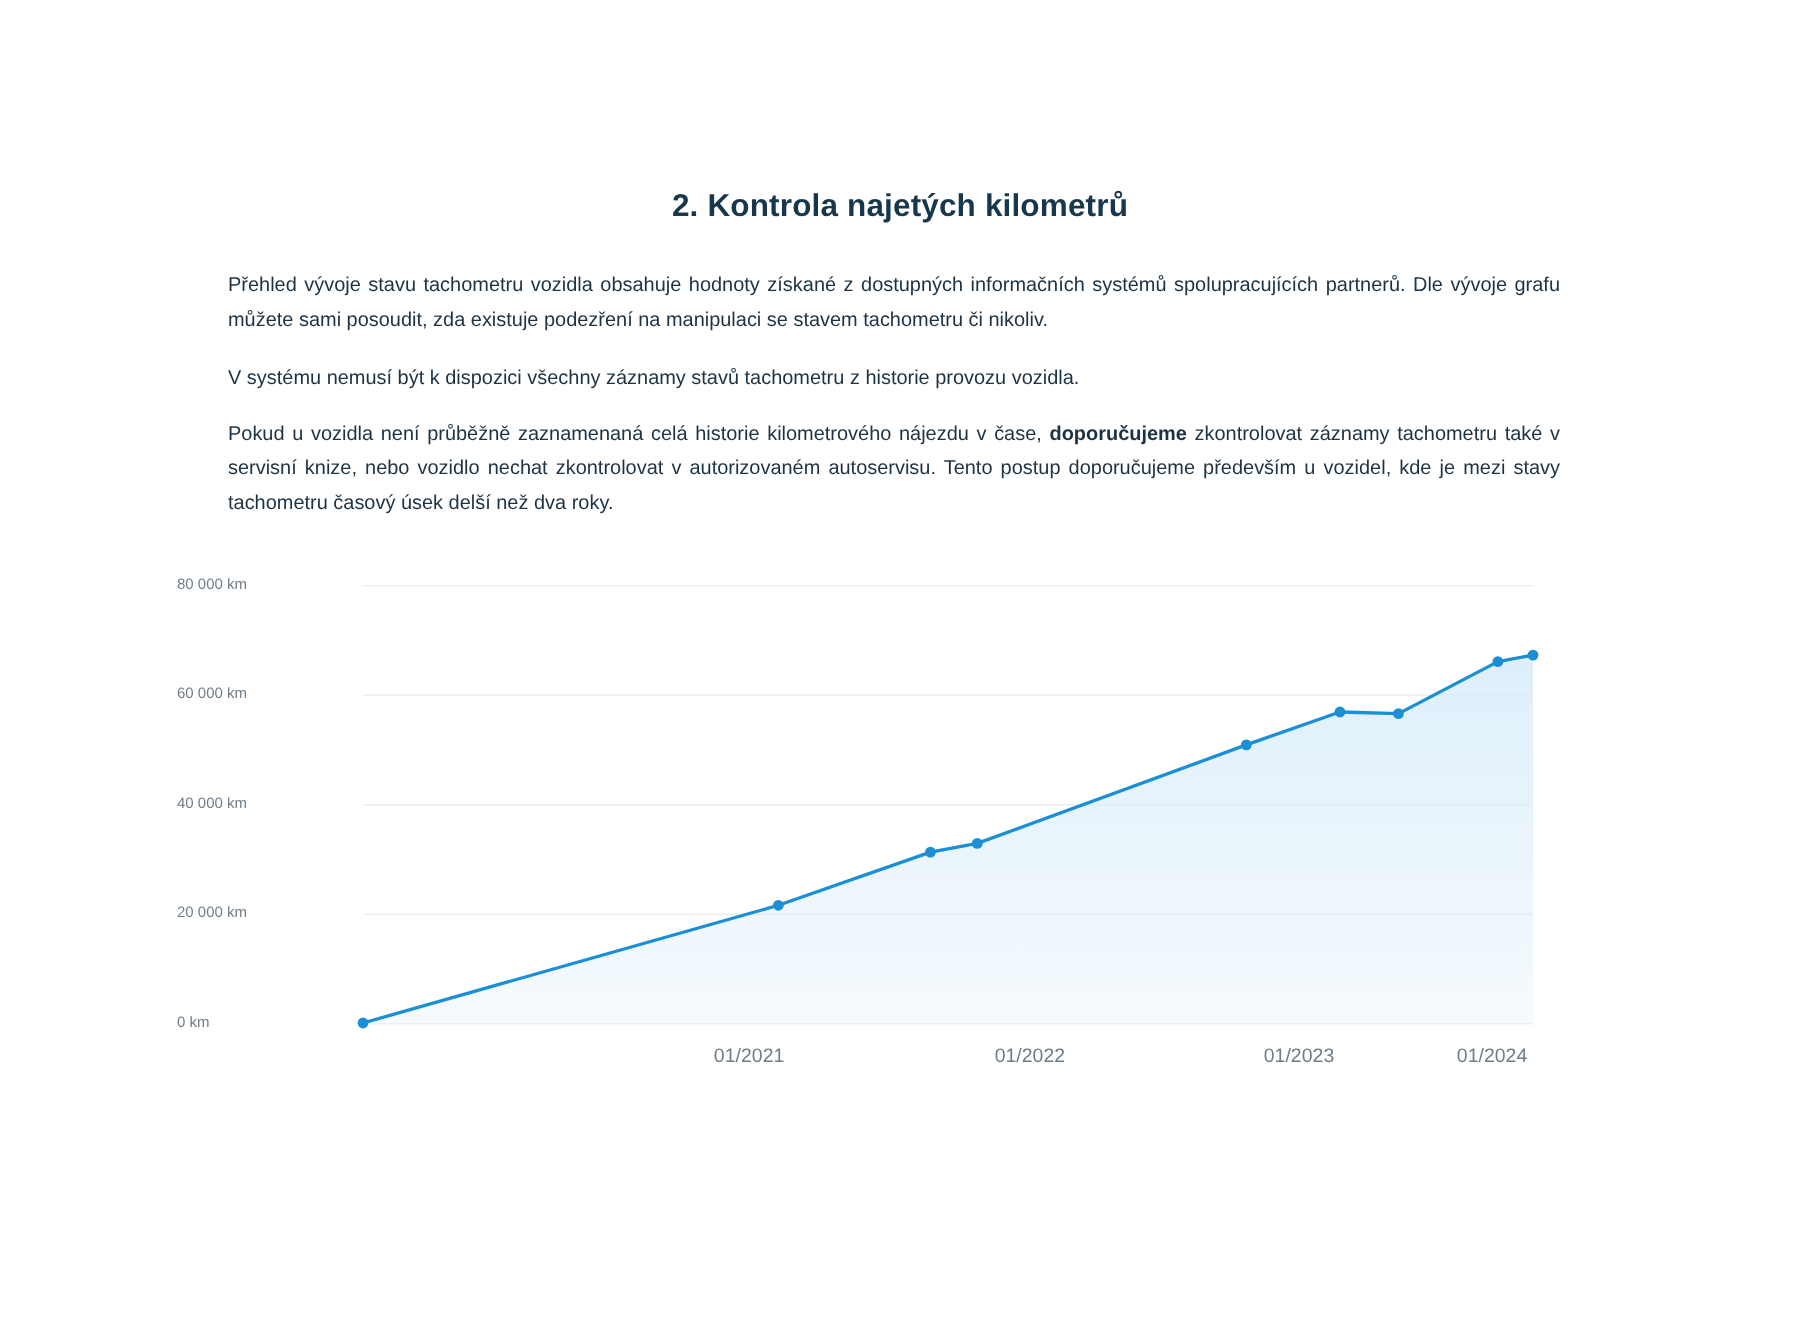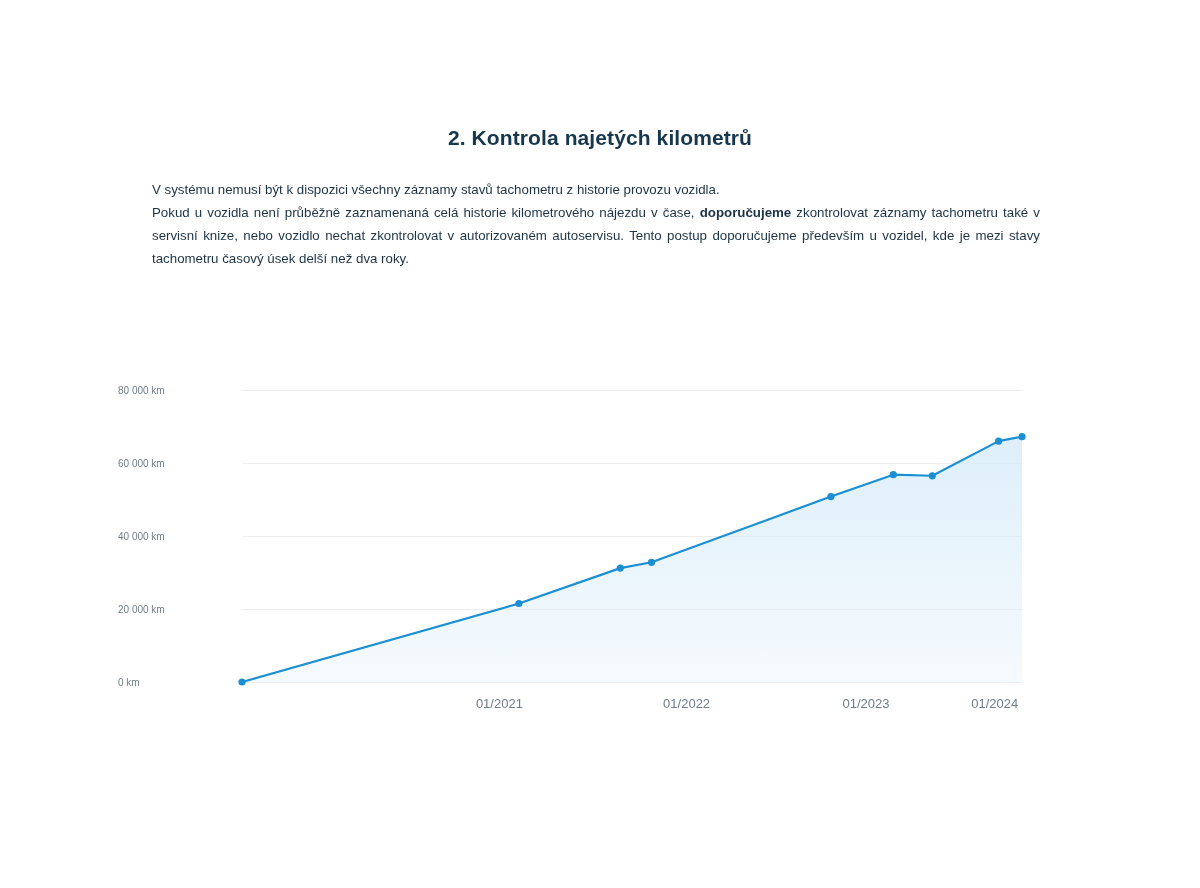--- a/index.html
+++ b/index.html
@@ -40,21 +40,21 @@
     width: 888px;
   }
   .para {
     font-size: 13.3px;
     line-height: 23px;
     color: #1d3344;
     text-align: justify;
     margin: 0 0 16px 0;
   }
   .para.tight {
-    margin-bottom: 0;
+    margin-bottom: 14px;
   }
   .para b {
     font-weight: bold;
   }
   .label-strong {
     font-size: 13.3px;
     font-weight: bold;
     color: #1d3344;
     margin: 0 0 16px 0;
   }
@@ -101,20 +101,21 @@
   }
 </style>
 </head>
 <body>
 
 <div class="page">
 
   <div class="doc-title">2. Kontrola najetých kilometrů</div>
 
   <div class="body-block">
+    <p class="para">Přehled vývoje stavu tachometru vozidla obsahuje hodnoty získané z dostupných informačních systémů spolupracujících partnerů. Dle vývoje grafu můžete sami posoudit, zda existuje podezření na manipulaci se stavem tachometru či nikoliv.</p>
     <p class="para tight">V systému nemusí být k dispozici všechny záznamy stavů tachometru z historie provozu vozidla.</p>
     <p class="para"><span>Pokud u vozidla není průběžně zaznamenaná celá historie kilometrového nájezdu v čase, </span><b>doporučujeme</b><span> zkontrolovat záznamy tachometru také v servisní knize, nebo vozidlo nechat zkontrolovat v autorizovaném autoservisu. Tento postup doporučujeme především u vozidel, kde je mezi stavy tachometru časový úsek delší než dva roky.</span></p>
   </div>
 
   <div class="chart-wrap">
     <div id="grid-layer">
         <div class="gridline" style="top: 308px; left: 92px;"></div>
         <div class="gridline" style="top: 235px; left: 92px;"></div>
         <div class="gridline" style="top: 162px; left: 92px;"></div>
         <div class="gridline" style="top: 89px; left: 92px;"></div>

